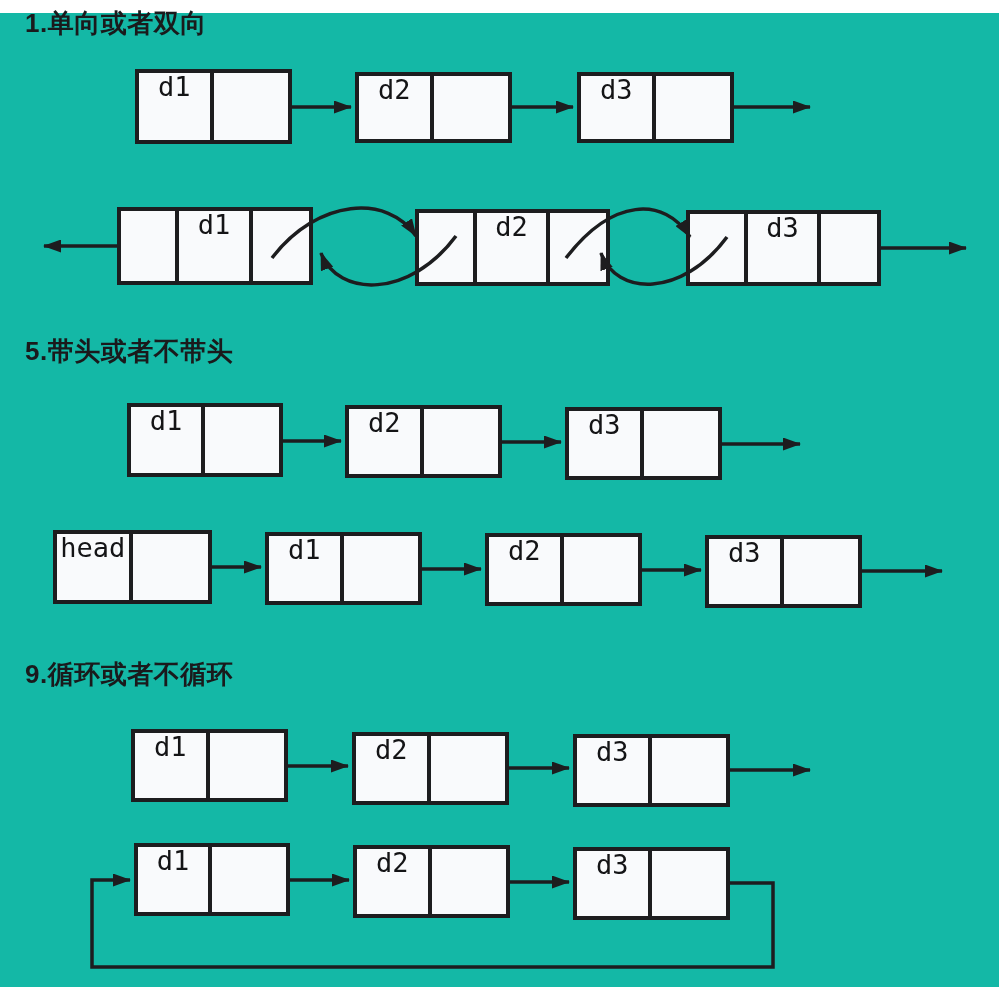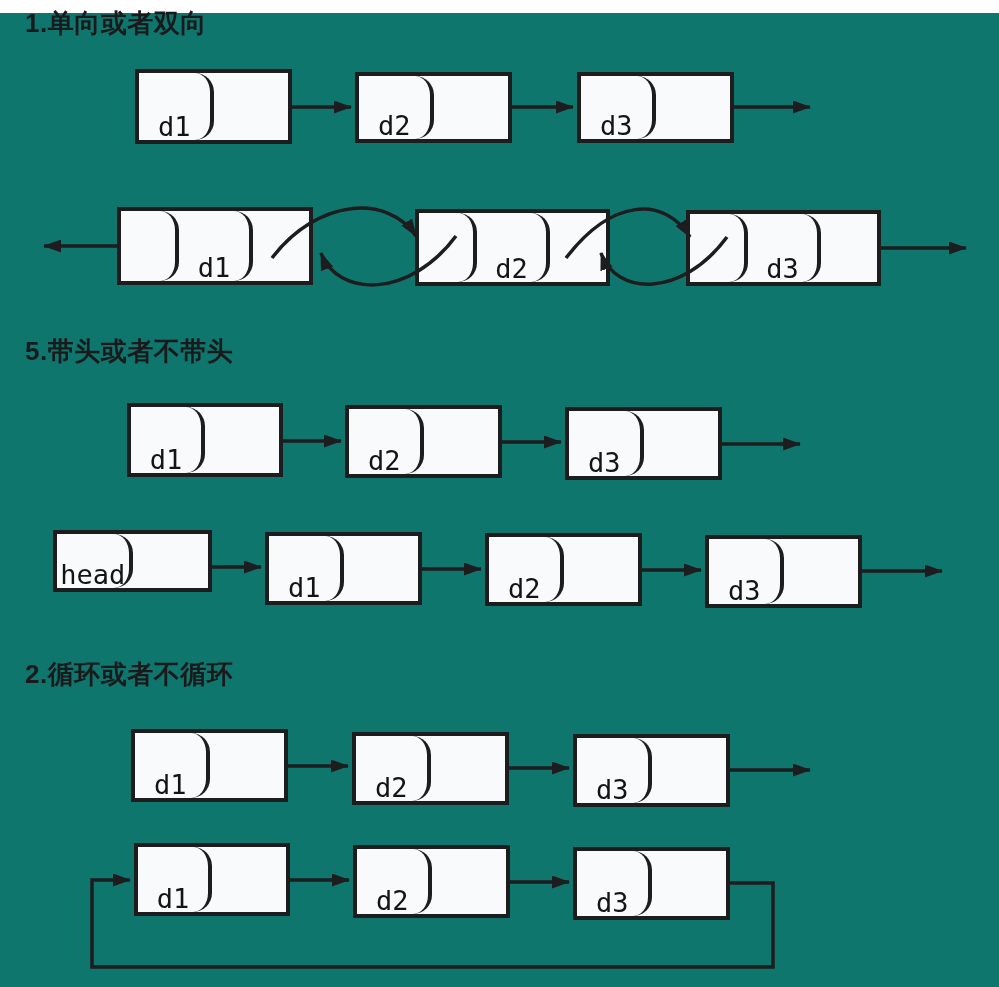--- a/index.html
+++ b/index.html
@@ -1,38 +1,38 @@
 <!DOCTYPE html>
 <html><head>
 <meta charset="utf-8">
 <style>
   html,body{margin:0;padding:0;}
   body{font-family:"Liberation Sans","DejaVu Sans",sans-serif;background:#fff;}
-  .stage{position:relative;width:999px;height:987px;background:#0f766e;overflow:hidden;}
+  .stage{position:relative;width:999px;height:987px;background:#14b8a6;overflow:hidden;}
   .topstrip{position:absolute;top:0;left:0;width:100%;height:13px;background:#ffffff;}
   .sec-title{position:absolute;font-size:26px;font-weight:700;color:#1a1a1c;letter-spacing:0.5px;}
   .node{position:absolute;display:flex;box-sizing:border-box;border:4px solid #1d1d1f;background:#f9fafc;}
-  .cell{box-sizing:border-box;flex:1 1 50%;border-right:4px solid #1d1d1f;display:flex;align-items:flex-end;justify-content:center;border-radius:19px;}
+  .cell{box-sizing:border-box;flex:1 1 50%;border-right:4px solid #1d1d1f;display:flex;align-items:flex-start;justify-content:center;}
   .cell:last-child{border-right:none;}
   .node.n3c .cell.p{flex:0 0 31%;}
   .node.n3c .cell.d{flex:0 0 39%;}
   .node.n3c .cell.q{flex:1 1 auto;}
   .nlabel{font-family:"DejaVu Sans Mono","DejaVu Sans",monospace;font-size:27px;color:#141416;line-height:1;}
   svg.arrows{position:absolute;left:0;top:0;z-index:5;pointer-events:none;}
   .node{z-index:1;}
 </style>
 </head>
 <body>
 
 <div class="stage">
   <div class="topstrip"></div>
 
   <div class="sec-title" style="left:25px;top:6px;">1.单向或者双向</div>
   <div class="sec-title" style="left:25px;top:334px;">5.带头或者不带头</div>
-  <div class="sec-title" style="left:25px;top:657px;">2.循环或者不循环</div>
+  <div class="sec-title" style="left:25px;top:657px;">9.循环或者不循环</div>
 
   <div class="node" style="left:135px;top:69px;width:157px;height:75px;">
     <div class="cell">
         <span class="nlabel">d1</span>
       </div>
     <div class="cell"></div>
   </div>
   <div class="node" style="left:355px;top:72px;width:157px;height:71px;">
     <div class="cell">
         <span class="nlabel">d2</span>
@@ -80,21 +80,21 @@
       </div>
     <div class="cell"></div>
   </div>
   <div class="node" style="left:565px;top:407px;width:157px;height:73px;">
     <div class="cell">
         <span class="nlabel">d3</span>
       </div>
     <div class="cell"></div>
   </div>
 
-  <div class="node" style="left:53px;top:530px;width:159px;height:62px;">
+  <div class="node" style="left:53px;top:530px;width:159px;height:74px;">
     <div class="cell">
         <span class="nlabel">head</span>
       </div>
     <div class="cell"></div>
   </div>
   <div class="node" style="left:265px;top:532px;width:157px;height:73px;">
     <div class="cell">
         <span class="nlabel">d1</span>
       </div>
     <div class="cell"></div>

